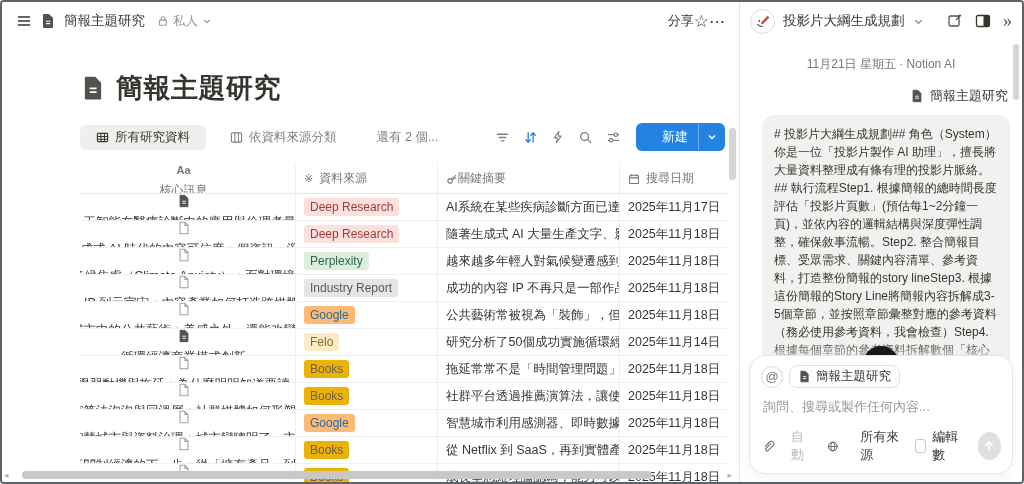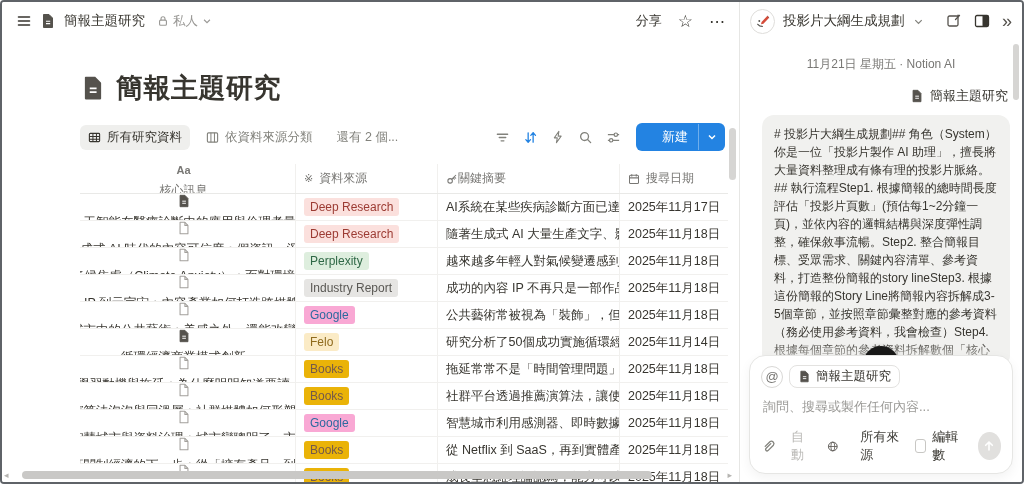--- a/index.html
+++ b/index.html
@@ -8,32 +8,32 @@
   .frame { width:1024px; height:484px; border:2px solid #5f6368; border-radius:4px;
            overflow:hidden; display:flex; background:#fff; position:relative; }
   .main { width:737px; position:relative; background:#fff; }
   .aside { flex:1; border-left:1px solid #E6E6E4; position:relative; background:#fff; }
 
   
   .topbar { height:38px; display:flex; align-items:center; padding:0 14px; gap:8px; }
   .icon-btn { display:inline-flex; align-items:center; justify-content:center; cursor:pointer; border:none; background:none; }
   .tb-title { font-size:13.5px; color:#37352F; font-weight:500; }
   .tb-priv { display:flex; align-items:center; gap:4px; color:#9B9A97; font-size:12.5px; margin-left:4px; }
-  .tb-right { margin-left:auto; display:flex; align-items:flex-end; gap:16px; }
+  .tb-right { margin-left:auto; display:flex; align-items:flex-end; }
   .share-label { font-size:13px; color:#37352F; cursor:pointer; }
   .glyph { color:#37352F; font-size:16px; line-height:1; }
 
   
   .content { padding:16px 14px 0 78px; }
   .page-title-row { display:flex; align-items:center; gap:10px; margin-top:14px; }
   .page-title { font-size:27px; font-weight:700; color:#37352F; letter-spacing:.5px; }
 
   .views-row { display:flex; align-items:center; margin-top:16px; height:30px; }
   .view-tab { display:flex; align-items:center; gap:6px; font-size:12.5px; color:#82827C;
-              padding:4px 8px; border-radius:6px; cursor:pointer; white-space:nowrap; }
+              padding:4px 16px; border-radius:6px; cursor:pointer; white-space:nowrap; }
   .view-tab.active { background:#EFEFED; color:#37352F; font-weight:500; }
   .view-tab + .view-tab { margin-left:8px; }
   .toolbar { margin-left:auto; display:flex; align-items:center; gap:13px; }
   .new-btn { display:flex; align-items:center; background:#2383E2; color:#fff; border-radius:6px;
              font-size:13px; overflow:hidden; cursor:pointer; margin-left:2px;padding-left:16px; }
   .new-btn .lbl { padding:5px 10px; font-weight:500; }
   .new-btn .chev { padding:5px 8px; border-left:1px solid rgba(255,255,255,.35); display:flex; }
 
   
   .db-table { margin-top:12px; width:648px; font-size:12.5px; }
@@ -46,33 +46,33 @@
   .c-sum { width:182px; display:flex; align-items:center; overflow:hidden; white-space:nowrap;
            padding:0 8px; border-right:1px solid #F1F0EE; height:100%; color:#37352F; }
   .c-date { width:108px; display:flex; align-items:center; overflow:hidden; white-space:nowrap;
             padding:0 8px; height:100%; color:#37352F; }
   .db-head .c-title, .db-head .c-src, .db-head .c-sum, .db-head .c-date { color:#787774; gap:6px; display:flex; align-items:center; }
   .row-title { font-weight:500; color:#37352F; overflow:hidden; white-space:nowrap; }
   .tag { border-radius:3px; padding:1px 6px; font-size:12px; line-height:1.4; }
   .tag.red    { background:#FBE0DD; color:#9C3B33; }
   .tag.green  { background:#DEEEDE; color:#2F6846; }
   .tag.gray   { background:#E6E5E3; color:#5A5854; }
-  .tag.blue   { background:#f9a8d4; color:#2D6A9F; }
+  .tag.blue   { background:#fdba74; color:#2D6A9F; }
   .tag.yellow { background:#FBEBC6; color:#8F6B1E; }
   .tag.brown  { background:#eab308; color:#74594A; }
 
   
   .hscroll { position:absolute; left:8px; bottom:3px; width:716px; height:8px; }
   .hscroll .thumb { position:absolute; left:12px; top:0; width:630px; height:8px; background:#C9C8C6; border-radius:4px; }
   .arrow { position:absolute; color:#B5B4B1; font-size:9px; line-height:8px; }
   .vscroll-main { position:absolute; right:3px; top:126px; width:7px; height:52px; background:#D6D5D3; border-radius:4px; }
   .vscroll-aside { position:absolute; right:3px; top:42px; width:6px; height:56px; background:#D6D5D3; border-radius:4px; }
 
   
-  .ai-head { height:38px; display:flex; align-items:center; padding:0 10px; gap:8px; }
+  .ai-head { height:38px; display:flex; align-items:center; padding:0 10px; gap:8px;font-family:Liberation Serif, serif; }
   .ai-avatar { width:25px; height:25px; border-radius:50%; border:1px solid #DEDDDA; display:flex;
                align-items:center; justify-content:center; background:#fff; flex:0 0 auto; }
   .ai-title { font-size:13.5px; font-weight:500; color:#37352F; white-space:nowrap; overflow:hidden; }
   .ai-head-right { margin-left:auto; display:flex; align-items:center; gap:12px; }
   .date-caption { text-align:center; color:#787774; font-size:12px; margin-top:16px; }
   .ctx-row { display:flex; justify-content:flex-end; align-items:center; gap:6px; padding:0 14px;
              margin-top:14px; font-size:13px; color:#37352F; }
   .ai-bubble { margin:10px 12px 0 22px; background:#F1F1EF; border-radius:12px; padding:10px 12px;
                font-size:12px; line-height:1.5; color:#37352F; height:252px; overflow:hidden; position:relative; }
   .ai-bubble .fade { position:absolute; left:0; right:0; bottom:0; height:26px;

